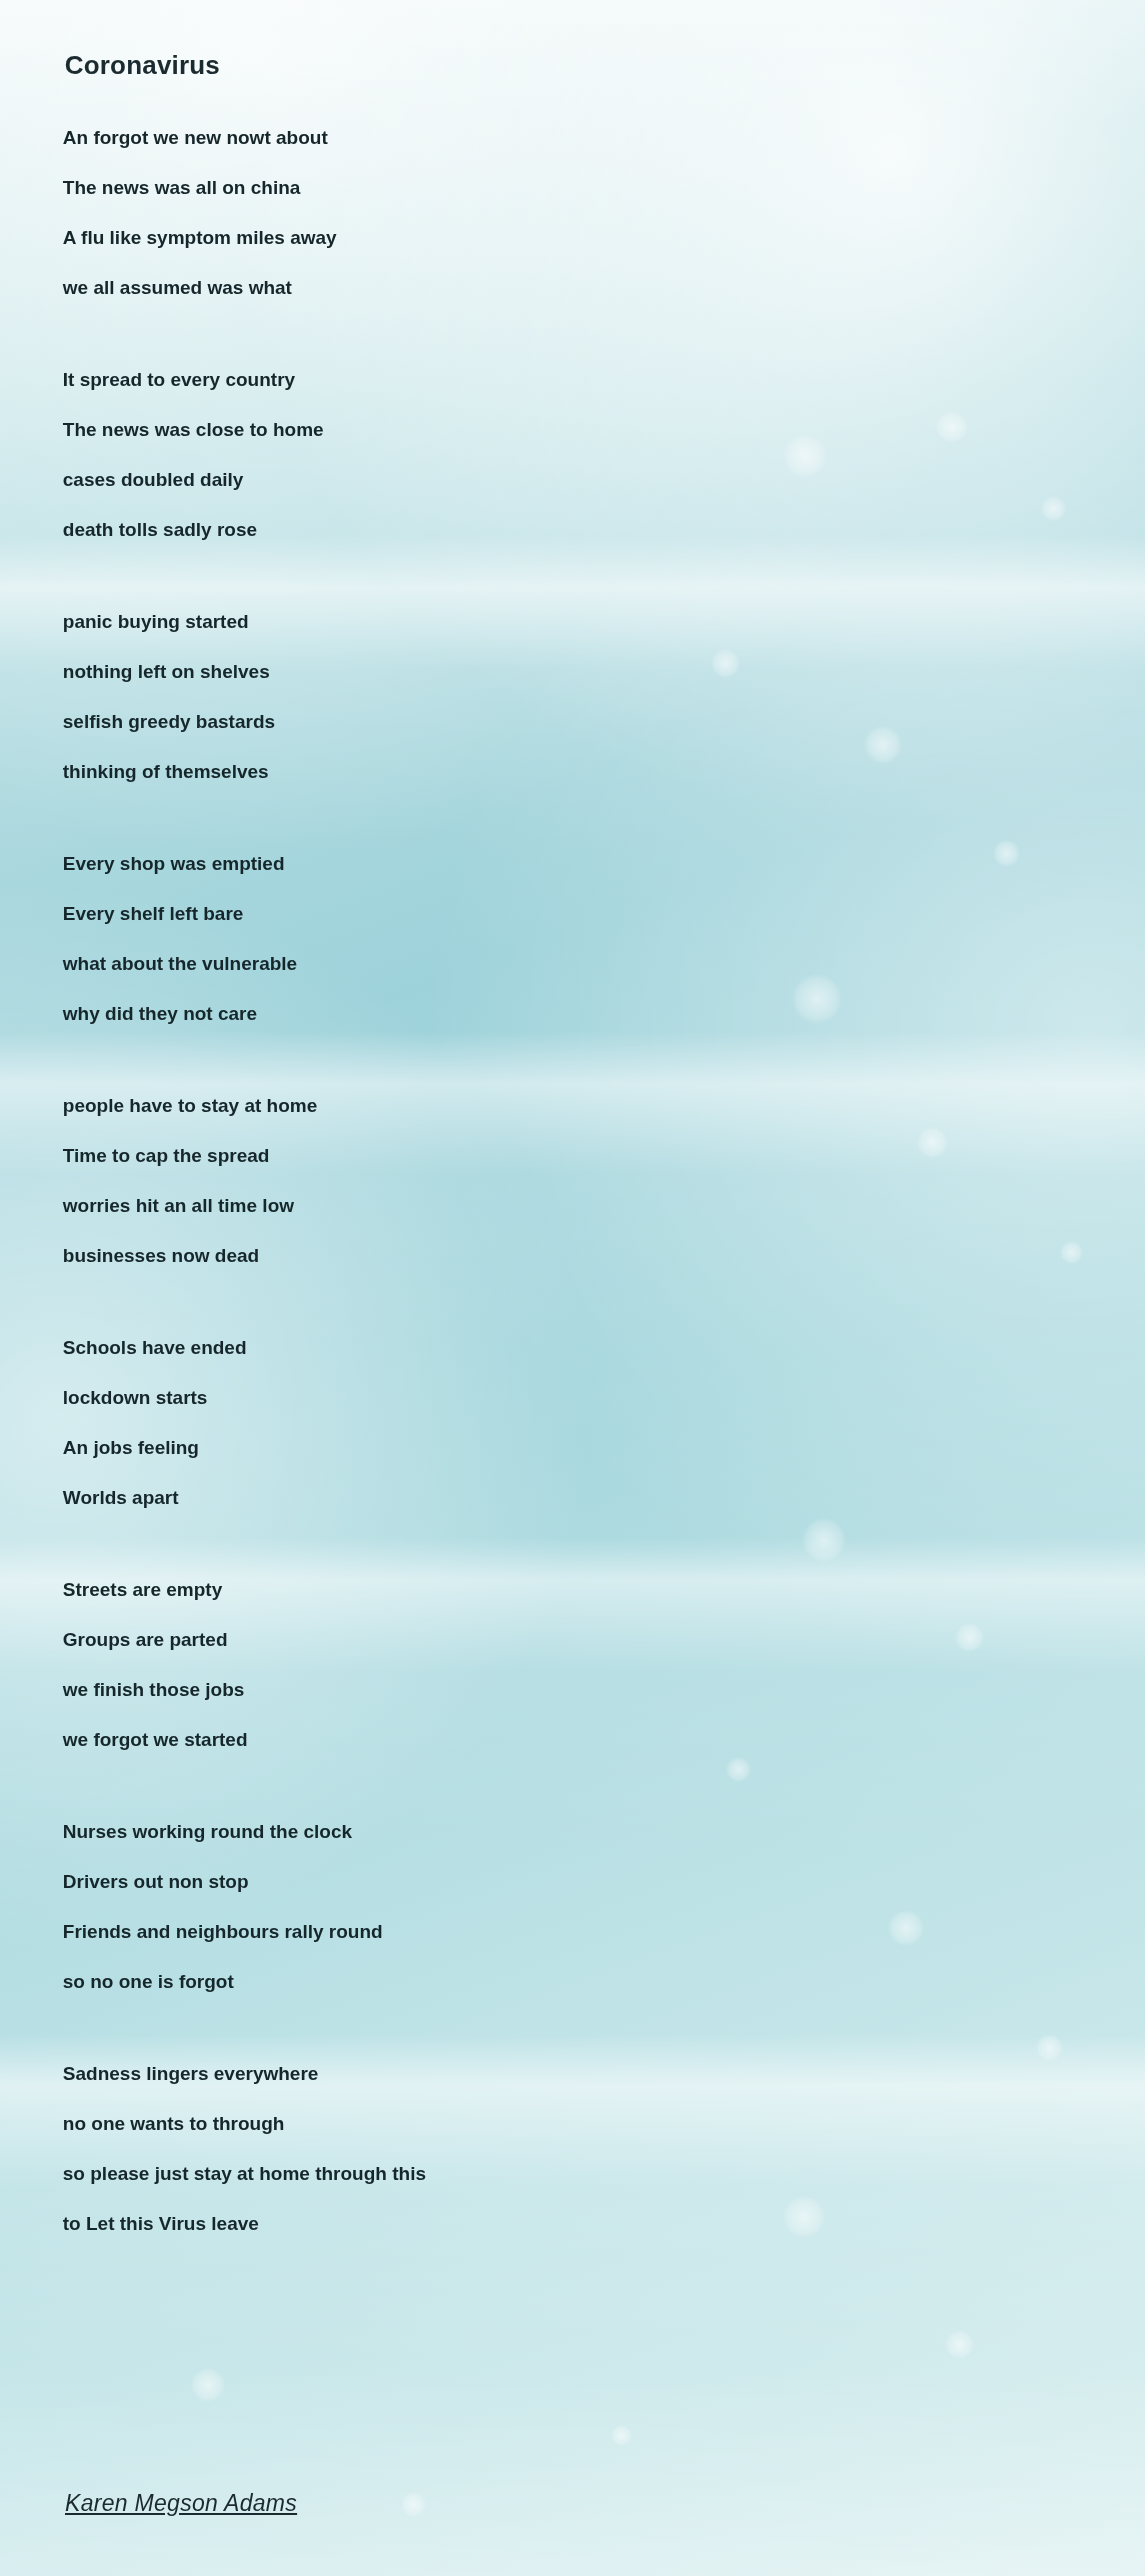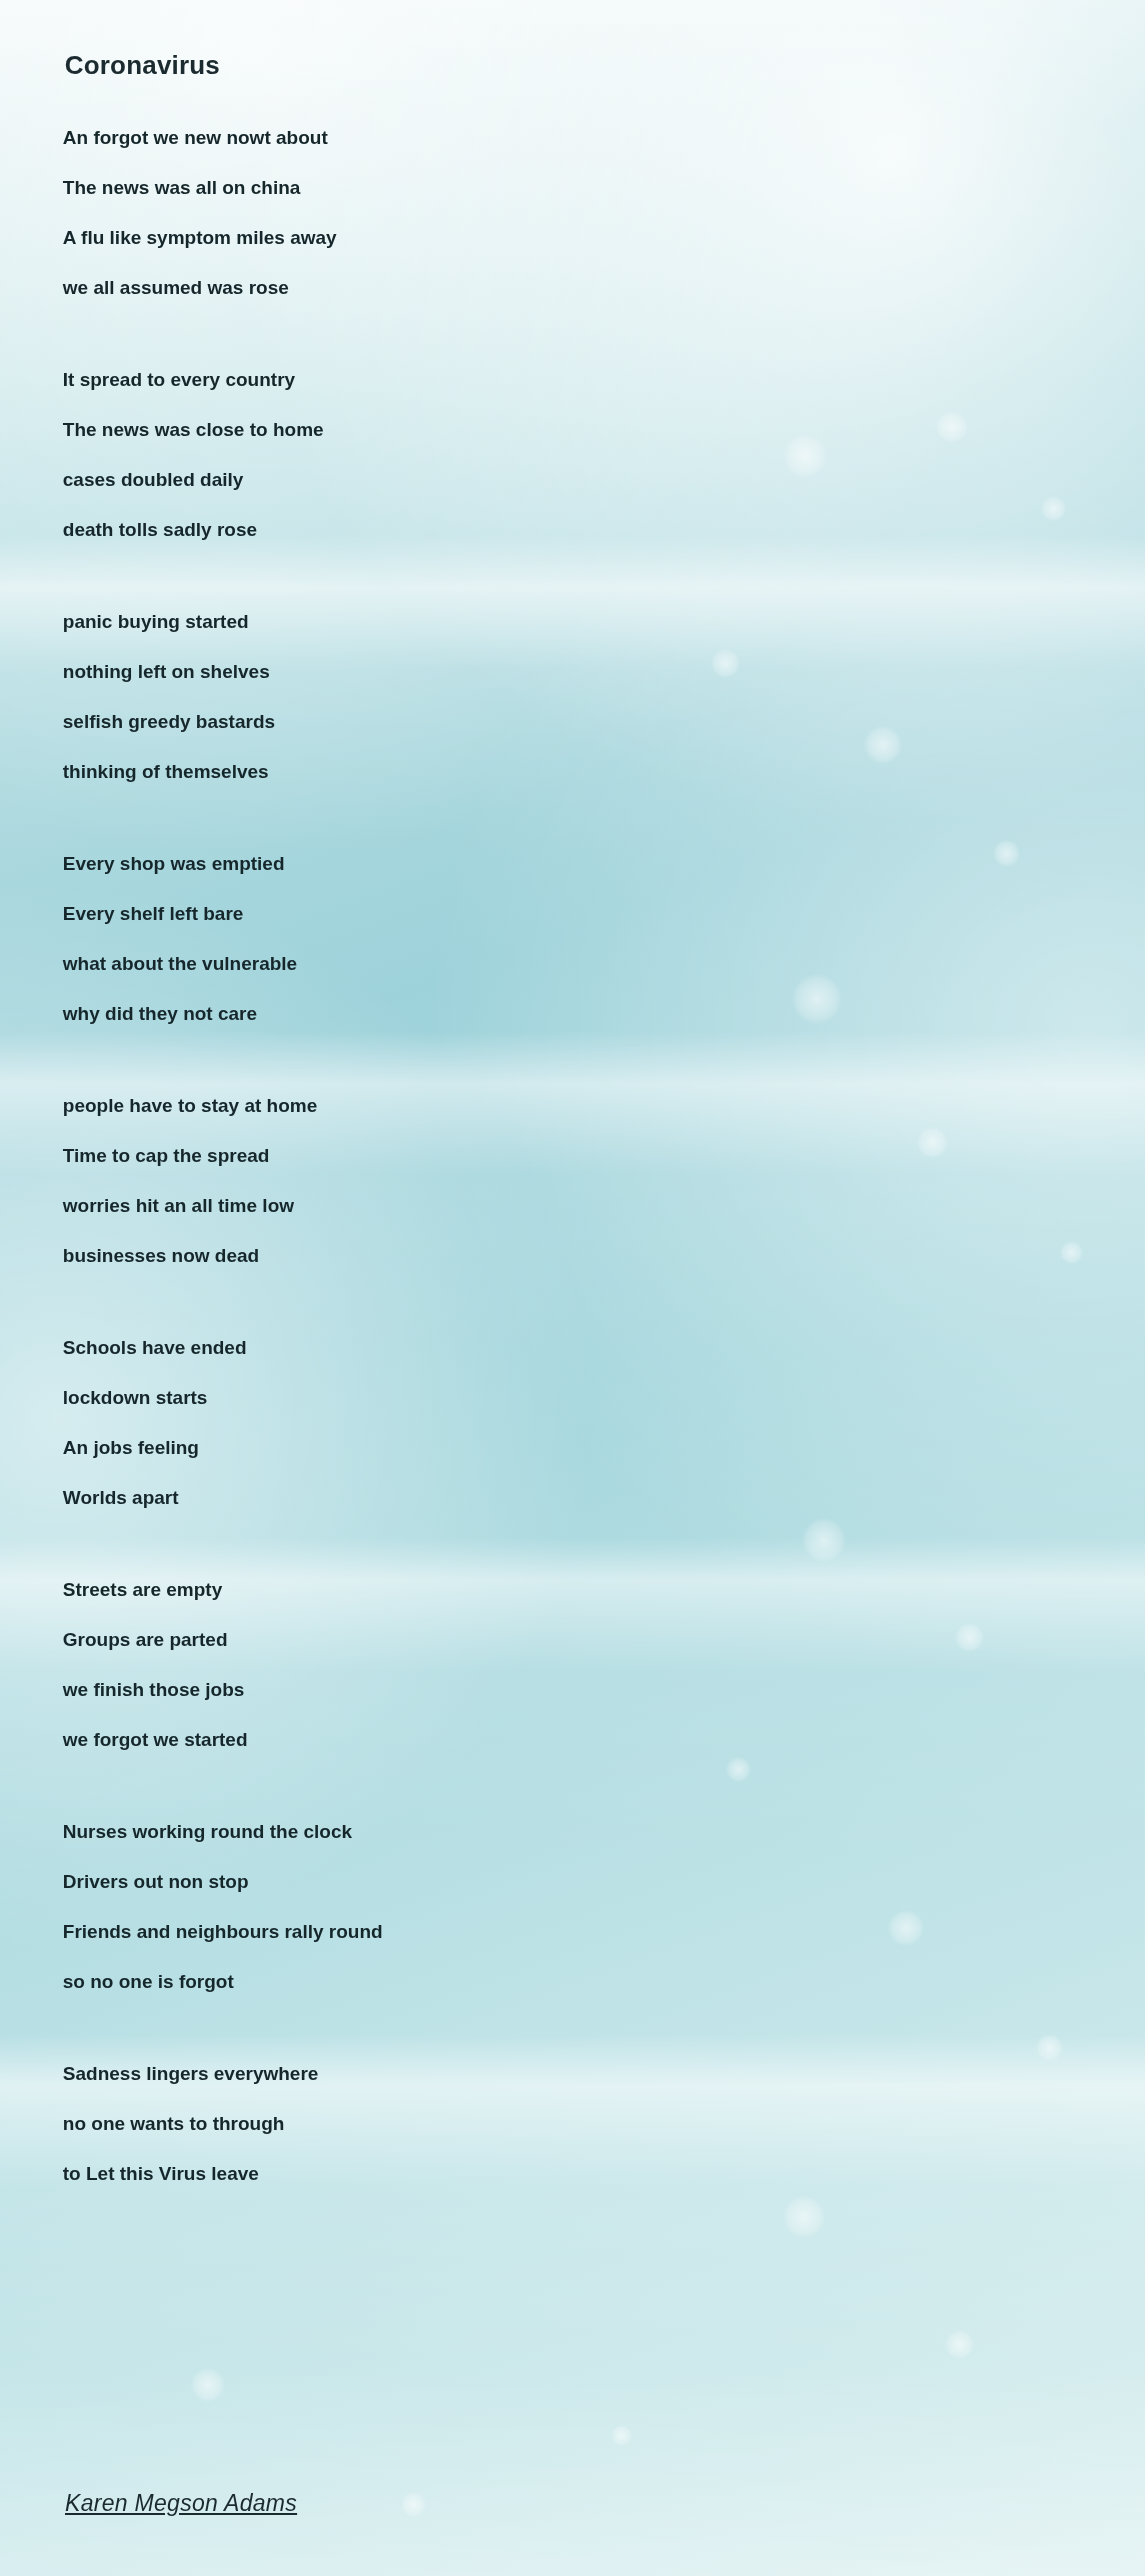--- a/index.html
+++ b/index.html
@@ -127,21 +127,21 @@
   <div class="bokeh" style="left:401px; top:2492px; width:25px; height:25px;"></div>
 
   <div class="content">
 
     <h1 class="poem-title">Coronavirus</h1>
 
     <div class="stanza">
       <div class="line">An forgot we new nowt about</div>
       <div class="line">The news was all on china</div>
       <div class="line">A flu like symptom miles away</div>
-      <div class="line">we all assumed was rose</div>
+      <div class="line">we all assumed was what</div>
     </div>
 
     <div class="stanza">
       <div class="line">It spread to every country</div>
       <div class="line">The news was close to home</div>
       <div class="line">cases doubled daily</div>
       <div class="line">death tolls sadly rose</div>
     </div>
 
     <div class="stanza">
@@ -182,20 +182,21 @@
     <div class="stanza">
       <div class="line">Nurses working round the clock</div>
       <div class="line">Drivers out non stop</div>
       <div class="line">Friends and neighbours rally round</div>
       <div class="line">so no one is forgot</div>
     </div>
 
     <div class="stanza">
       <div class="line">Sadness lingers everywhere</div>
       <div class="line">no one wants to through</div>
+      <div class="line">so please just stay at home through this</div>
       <div class="line">to Let this Virus leave</div>
     </div>
 
   </div>
 
   <div class="author">Karen Megson Adams</div>
 
 </div>
 
 

